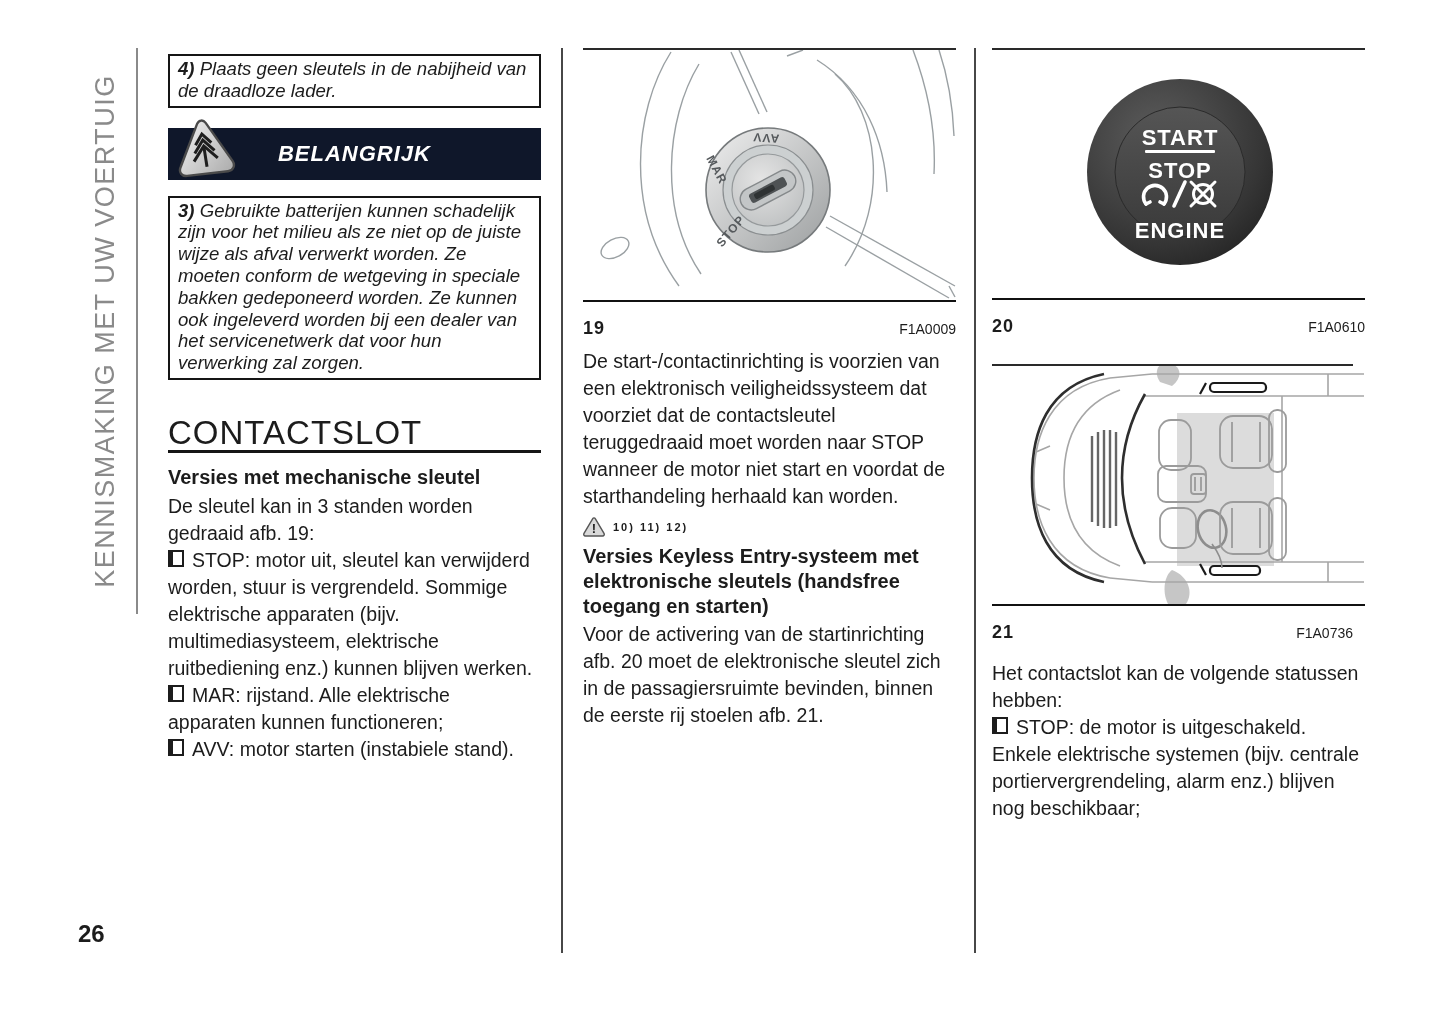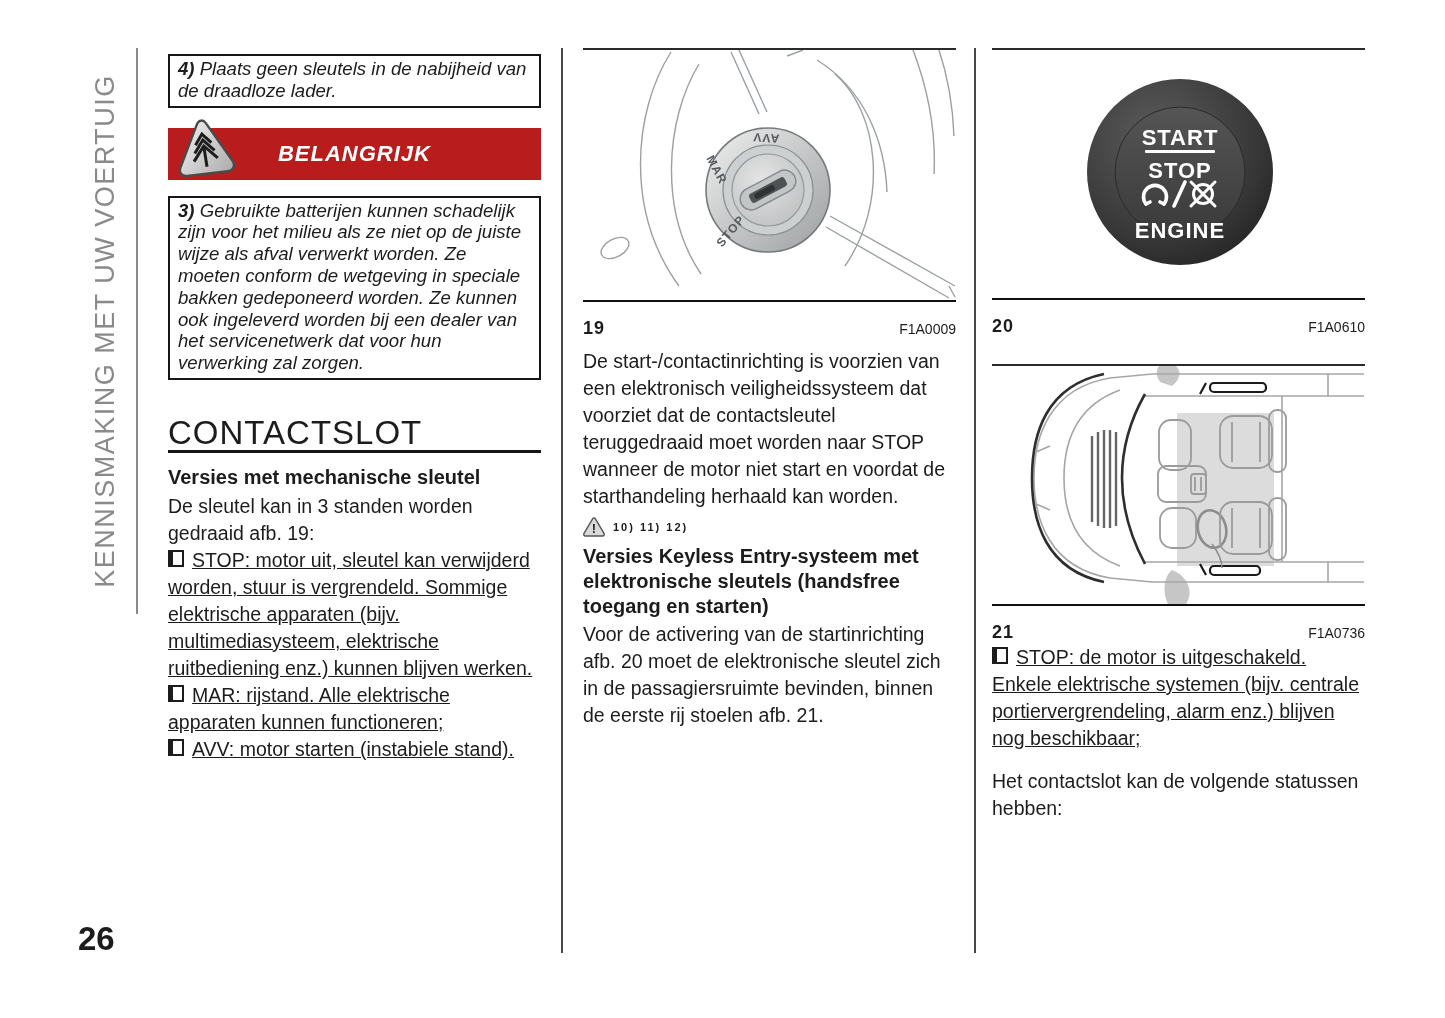--- a/index.html
+++ b/index.html
@@ -20,48 +20,48 @@
   .vrule{position:absolute;top:48px;width:2px;height:905px;background:#474747;}
   .vrule-1{left:561px;}
   .vrule-2{left:974px;}
 
   
   .note-box{border:2px solid #151515;padding:2px 8px 4px 8px;font-style:italic;
       font-size:18.6px;line-height:21.8px;}
   .note-box b{font-style:italic;}
   .note-box-1{margin-bottom:20px;}
   .note-box-2{margin-bottom:0;}
-  .banner{position:relative;height:52px;background:#b91c1c;margin-bottom:16px;
+  .banner{position:relative;height:52px;background:#0f172a;margin-bottom:16px;
       display:flex;align-items:center;justify-content:center;}
   .banner-label{color:#ffffff;font-weight:bold;font-style:italic;font-size:22px;letter-spacing:1px;}
   .banner-icon{position:absolute;left:4px;top:-10px;width:64px;height:70px;}
   h1.section-title{margin:36px 0 0 0;font-size:33px;line-height:34px;font-weight:400;
       letter-spacing:1px;border-bottom:3px solid #151515;}
   h2.subhead{margin:12px 0 0 0;font-size:20px;line-height:25px;font-weight:bold;}
   p.body{margin:3px 0 0 0;font-size:19.5px;line-height:27px;}
-  p.bullet{margin:0;text-decoration:underline;}
+  p.bullet{margin:0;}
   .sq{display:inline-block;width:9px;height:13px;border:2px solid #1c1c1c;border-left-width:5px;
       margin-right:8px;}
 
   
   .figure{border-top:2px solid #2a2a2a;}
   .fig-art{display:block;border-bottom:2.5px solid #111;}
   .fig-caption{display:flex;justify-content:space-between;align-items:baseline;height:22px;padding-top:16px;}
   .fig-num{font-weight:bold;font-size:18px;letter-spacing:1px;}
   .fig-code{font-weight:normal;font-size:14px;}
 
   
   .warn-row{display:flex;align-items:center;gap:8px;margin-top:6px;height:22px;}
   .warn-refs{font-weight:bold;font-size:11px;letter-spacing:2px;}
 
   
   .fig21-block{margin-top:26px;}
   .col-right p.body.first{margin-top:16px;}
 
-  .page-number{position:absolute;left:78px;top:920px;font-size:33px;font-weight:900;}
+  .page-number{position:absolute;left:78px;top:920px;font-size:24px;font-weight:900;}
 </style>
 </head>
 <body>
 
 <div class="page">
 
   <div class="sidebar-label">KENNISMAKING MET UW VOERTUIG</div>
   <div class="sidebar-rule"></div>
 
   <section class="col col-left">
@@ -210,21 +210,21 @@
           <path d="M 199,156 L 223,132" stroke-width="3"></path>
           <path d="M 199,132 L 223,156" stroke-width="3"></path>
         </g>
       </svg>
       <figcaption class="fig-caption">
         <span class="fig-num">20</span>
         <span class="fig-code">F1A0610</span>
       </figcaption>
     </figure>
 
-    <figure class="figure fig21-block" style="margin-left:0;margin-right:0;margin-bottom:0">
+    <figure class="figure fig21-block" style="margin-left:0;margin-right:12px;margin-bottom:0">
       <svg class="fig-art" width="373" height="238" viewBox="0 0 373 238">
 
         <path d="M 168,16 C 160,4 168,-6 180,-2 C 190,2 190,12 180,20 Z" fill="#c6c6c6"></path>
         <path d="M 180,204 C 196,210 202,226 194,238 L 176,238 C 170,226 172,210 180,204 Z" fill="#c6c6c6"></path>
 
         <rect x="185" y="47" width="97" height="153" fill="#dcdcdc"></rect>
 
         <g stroke="#a6a6a6" stroke-width="1.6" fill="none">
           <path d="M 118,12 C 58,22 42,70 42,112 C 42,154 58,202 118,212"></path>
           <path d="M 128,24 C 84,40 72,76 72,112 C 72,148 84,184 128,200"></path>
@@ -271,20 +271,20 @@
           <path d="M 240,142 L 240,182 M 268,142 L 268,182"></path>
           <rect x="277" y="132" width="17" height="62" rx="8"></rect>
         </g>
       </svg>
       <figcaption class="fig-caption">
         <span class="fig-num">21</span>
         <span class="fig-code">F1A0736</span>
       </figcaption>
     </figure>
 
+    <p class="body first">Het contactslot kan de volgende statussen hebben:</p>
     <p class="body bullet">
       <span class="sq"></span><span>STOP: de motor is uitgeschakeld. Enkele elektrische systemen (bijv. centrale portiervergrendeling, alarm enz.) blijven nog beschikbaar;</span>
     </p>
-    <p class="body first">Het contactslot kan de volgende statussen hebben:</p>
   </section>
 
   <div class="page-number">26</div>
 </div>
 
 </body></html>

